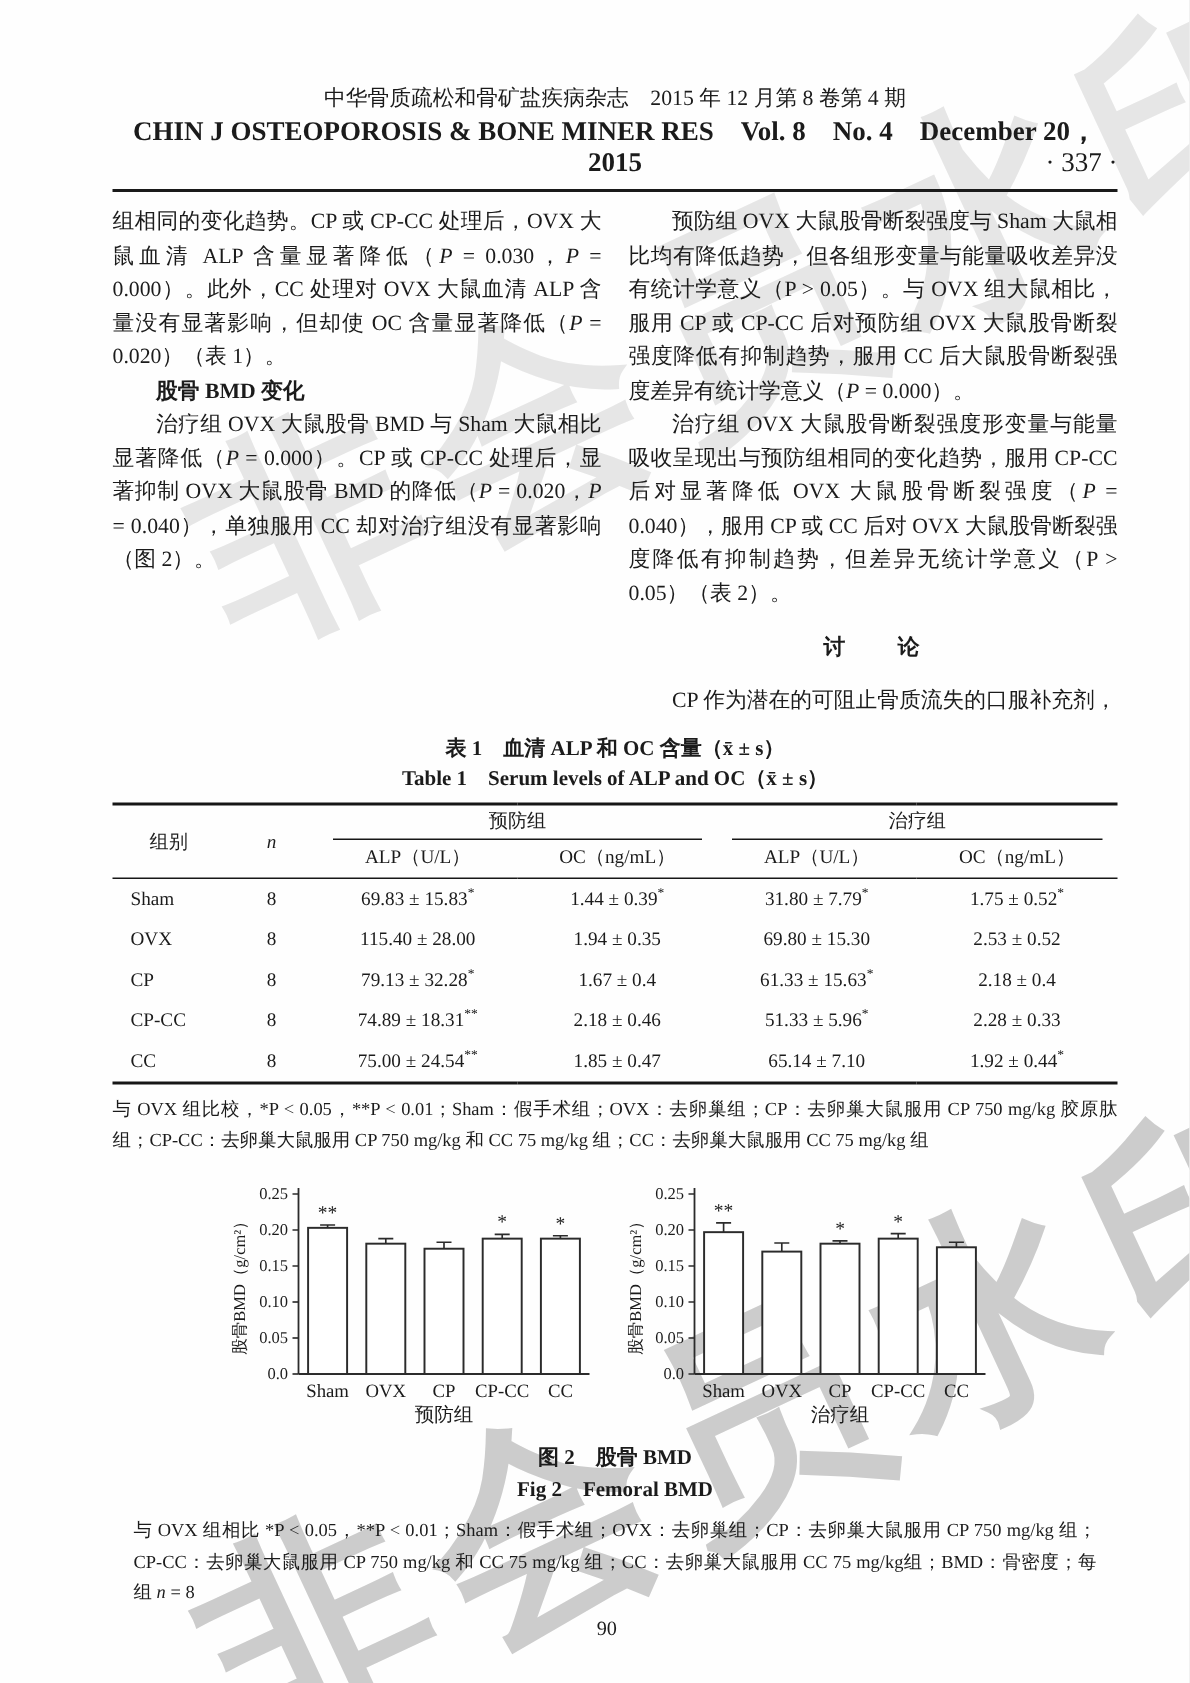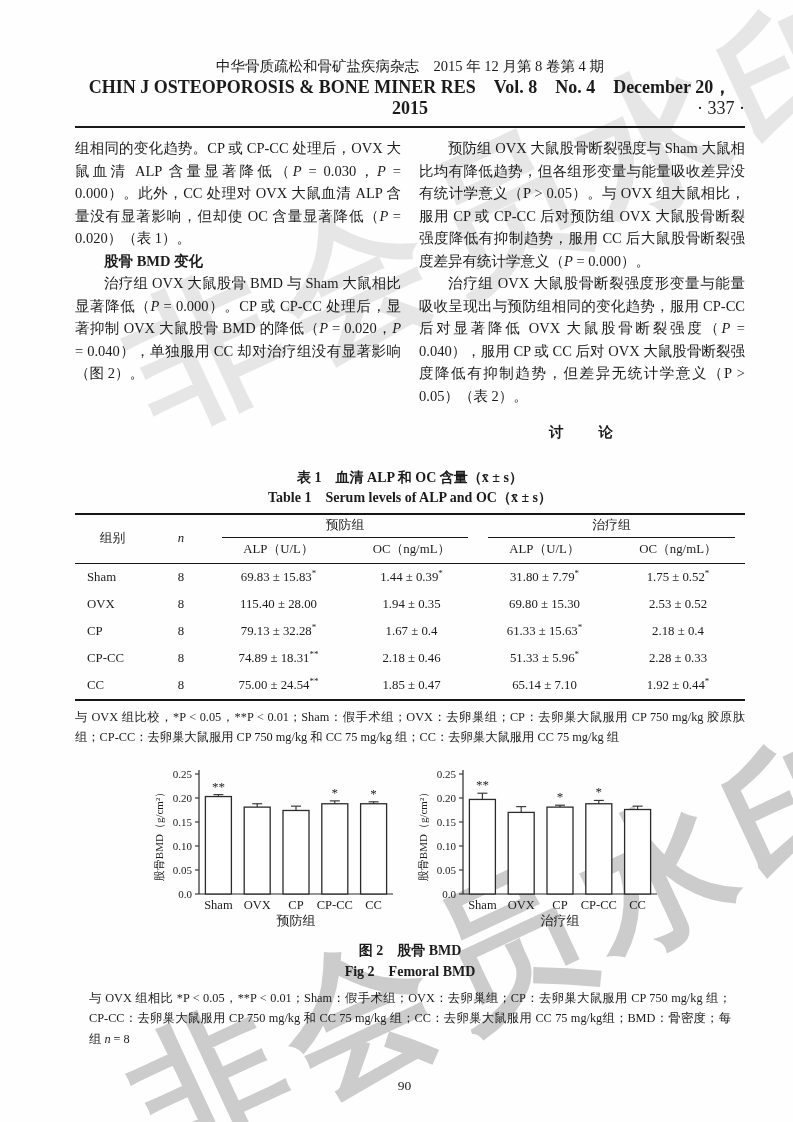--- a/index.html
+++ b/index.html
@@ -80,20 +80,21 @@
     <div class="cols">
       <div class="col">
         <p class="noindent rich">组相同的变化趋势。CP 或 CP-CC 处理后，OVX 大鼠血清 ALP 含量显著降低（<i>P</i> = 0.030，<i>P</i> = 0.000）。此外，CC 处理对 OVX 大鼠血清 ALP 含量没有显著影响，但却使 OC 含量显著降低（<i>P</i> = 0.020）（表 1）。</p>
         <h3>股骨 BMD 变化</h3>
         <p class="rich">治疗组 OVX 大鼠股骨 BMD 与 Sham 大鼠相比显著降低（<i>P</i> = 0.000）。CP 或 CP-CC 处理后，显著抑制 OVX 大鼠股骨 BMD 的降低（<i>P</i> = 0.020，<i>P</i> = 0.040），单独服用 CC 却对治疗组没有显著影响（图 2）。</p>
       </div>
       <div class="col">
         <p class="rich">预防组 OVX 大鼠股骨断裂强度与 Sham 大鼠相比均有降低趋势，但各组形变量与能量吸收差异没有统计学意义（P &gt; 0.05）。与 OVX 组大鼠相比，服用 CP 或 CP-CC 后对预防组 OVX 大鼠股骨断裂强度降低有抑制趋势，服用 CC 后大鼠股骨断裂强度差异有统计学意义（<i>P</i> = 0.000）。</p>
         <p class="rich">治疗组 OVX 大鼠股骨断裂强度形变量与能量吸收呈现出与预防组相同的变化趋势，服用 CP-CC 后对显著降低 OVX 大鼠股骨断裂强度（<i>P</i> = 0.040），服用 CP 或 CC 后对 OVX 大鼠股骨断裂强度降低有抑制趋势，但差异无统计学意义（P &gt; 0.05）（表 2）。</p>
         <h3 class="center">讨　　论</h3>
+        <p class="rich">CP 作为潜在的可阻止骨质流失的口服补充剂，</p>
       </div>
     </div>
 
     <div class="tbl-wrap">
       <p class="tbl-title">表 1　血清 ALP 和 OC 含量（x̄ ± s）</p>
       <p class="tbl-title">Table 1　Serum levels of ALP and OC（x̄ ± s）</p>
       <table class="t1">
         <colgroup>
           <col style="width:75px">
             <col style="width:62px">

